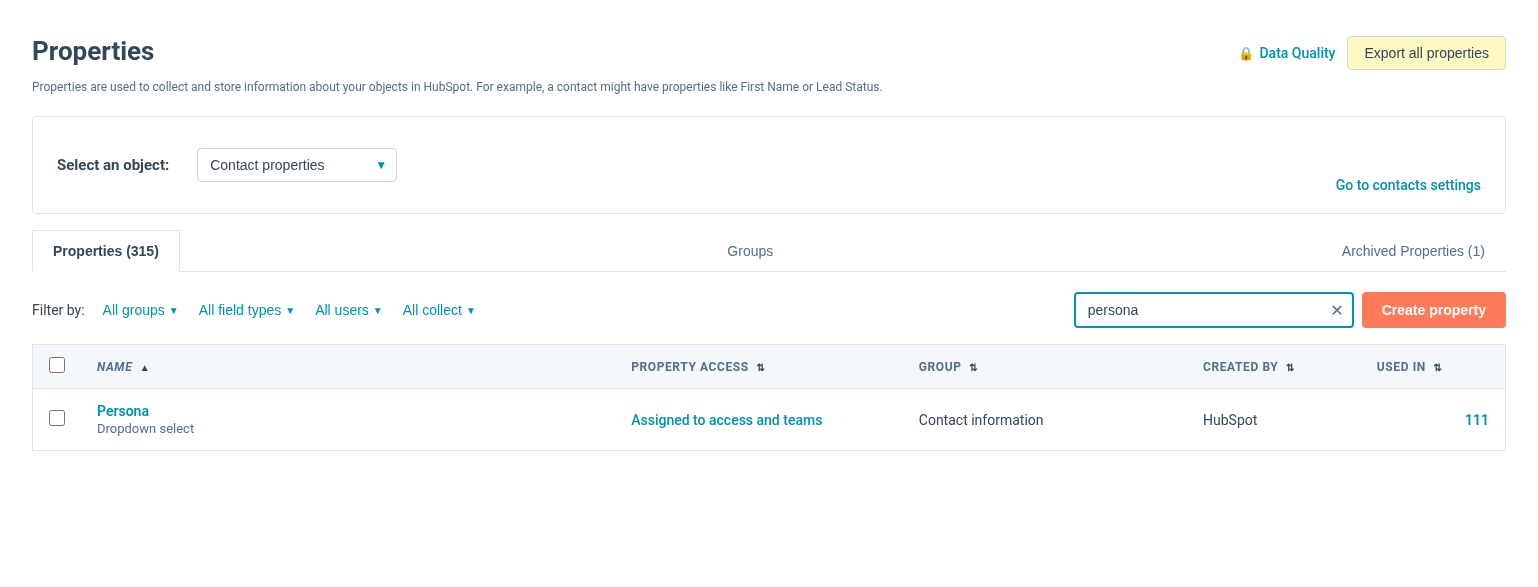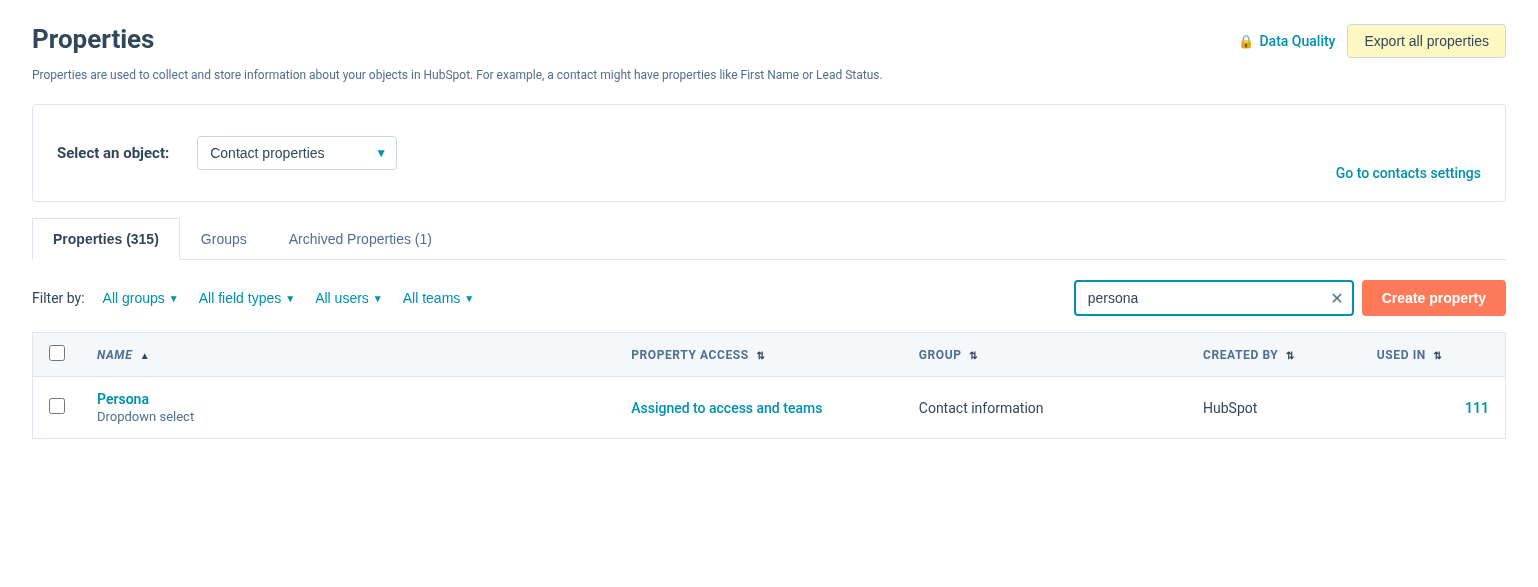--- a/index.html
+++ b/index.html
@@ -1,18 +1,18 @@
 <!DOCTYPE html>
 <html><head>
   <meta charset="utf-8">
   <style>
     * { box-sizing: border-box; margin: 0; padding: 0; }
     body { font-family: -apple-system, BlinkMacSystemFont, 'Segoe UI', Roboto, Helvetica, Arial, sans-serif; background: #fff; color: #33475b; font-size: 14px; }
 
-    .page-wrapper { padding: 24px 32px; max-width: 1538px; }
+    .page-wrapper { padding: 36px 32px; max-width: 1538px; }
 
     
     .page-header { display: flex; align-items: flex-start; justify-content: space-between; margin-bottom: 8px; }
     .page-title { font-size: 26px; font-weight: 700; color: #33475b; }
     .header-actions { display: flex; align-items: center; gap: 12px; }
     .data-quality-link { display: flex; align-items: center; gap: 5px; color: #0091ae; font-size: 14px; text-decoration: none; font-weight: 500; cursor: pointer; }
     .lock-icon { font-size: 13px; }
     .export-btn { border: 1px solid #cbd6e2; background: #fef9c3; color: #33475b; padding: 8px 16px; border-radius: 4px; font-size: 14px; cursor: pointer; font-weight: 500; }
 
     .page-description { font-size: 12px; color: #516f90; margin-bottom: 20px; line-height: 1.5; }
@@ -20,21 +20,21 @@
     
     .object-selector-bar { border: 1px solid #dfe3eb; border-radius: 4px; padding: 20px 24px; display: flex; align-items: center; justify-content: space-between; margin-bottom: 16px; }
     .select-label { font-weight: 700; font-size: 15px; color: #33475b; margin-right: 16px; }
     .select-wrapper { display: flex; align-items: center; gap: 12px; }
     .object-select { border: 1px solid #cbd6e2; border-radius: 4px; padding: 8px 36px 8px 12px; font-size: 14px; color: #33475b; background: #fff; appearance: none; -webkit-appearance: none; cursor: pointer; min-width: 200px; }
     .select-container { position: relative; display: inline-block; }
     .select-arrow { position: absolute; right: 10px; top: 50%; transform: translateY(-50%); pointer-events: none; color: #0091ae; font-size: 12px; }
     .goto-link { color: #0091ae; font-size: 14px; text-decoration: none; font-weight: 500; cursor: pointer; margin-top: 40px; }
 
     
-    .tabs-bar { display: flex; border-bottom: 1px solid #dfe3eb; margin-bottom: 0; }
+    .tabs-bar { display: flex; border-bottom: 1px solid #dfe3eb; margin-bottom: 0; justify-content: space-between; }
     .tab { padding: 12px 20px; font-size: 14px; color: #516f90; cursor: pointer; border: 1px solid transparent; border-bottom: none; background: transparent; font-weight: 500; }
     .tab.active { background: #fff; border-color: #dfe3eb; border-bottom: 1px solid #fff; color: #33475b; font-weight: 600; margin-bottom: -1px; }
 
     
     .filter-bar { display: flex; align-items: center; gap: 8px; padding: 20px 0 16px 0; }
     .filter-label { color: #33475b; font-size: 14px; margin-right: 4px; }
     .filter-btn { display: flex; align-items: center; gap: 4px; color: #0091ae; font-size: 14px; font-weight: 500; background: none; border: none; cursor: pointer; padding: 4px 6px; border-radius: 3px; }
     .filter-btn .chevron { font-size: 10px; }
     .filter-spacer { flex: 1; }
     .search-container { position: relative; display: flex; align-items: center; }
@@ -111,21 +111,21 @@
     </button>
     <button class="filter-btn">
       <span>All field types</span>
       <span class="chevron">▼</span>
     </button>
     <button class="filter-btn">
       <span>All users</span>
       <span class="chevron">▼</span>
     </button>
     <button class="filter-btn">
-      <span>All teams</span>
+      <span>All collect</span>
       <span class="chevron">▼</span>
     </button>
     <div class="filter-spacer"></div>
     <div class="search-container">
       <input type="text" class="search-input" value="persona" style="">
       <button class="search-clear">✕</button>
     </div>
     <button class="create-property-btn">Create property</button>
   </div>
 

